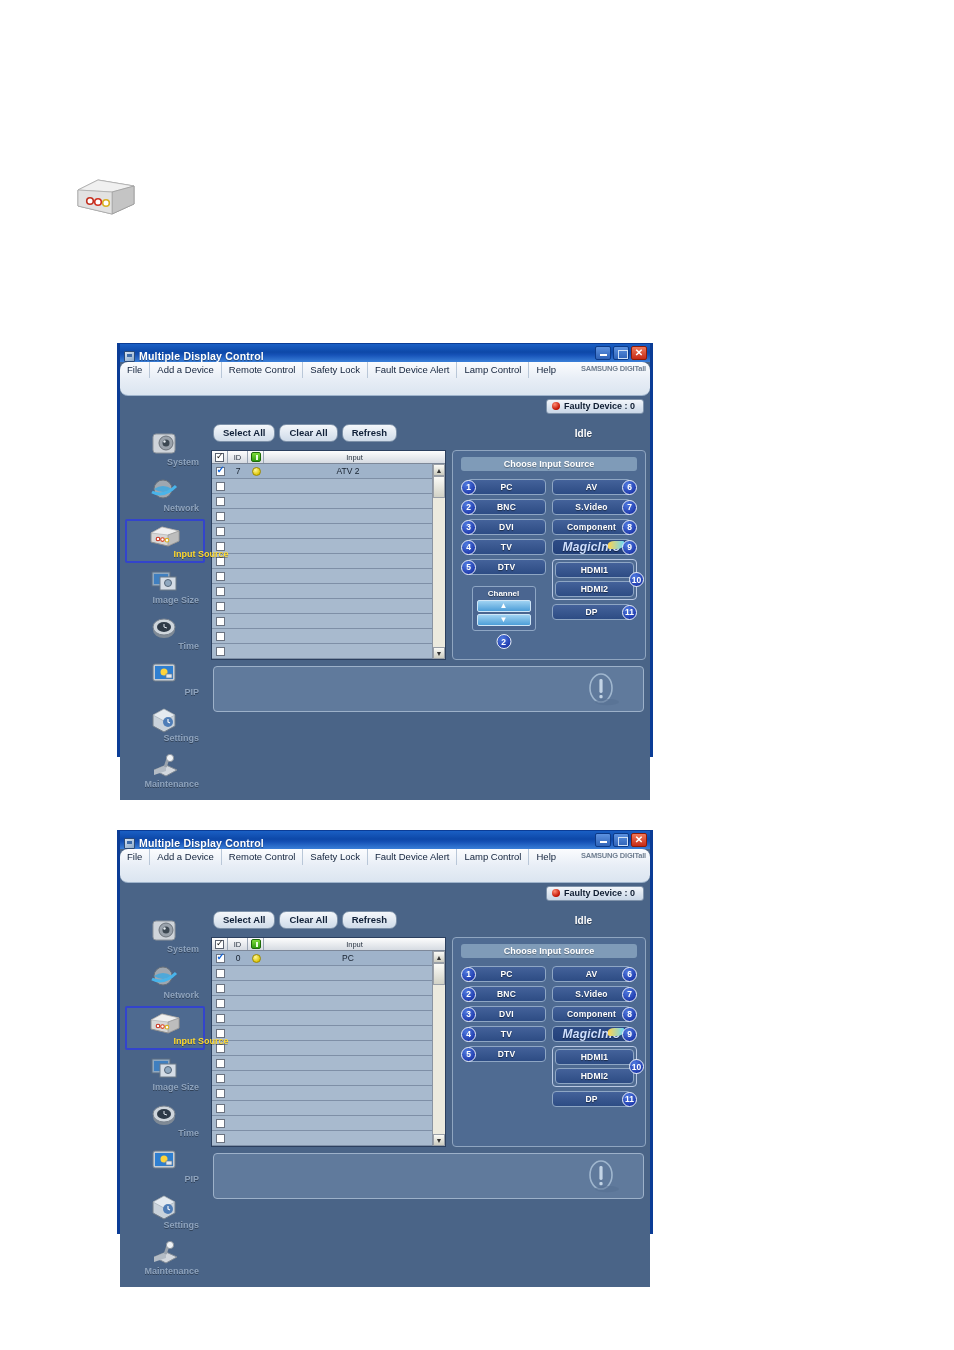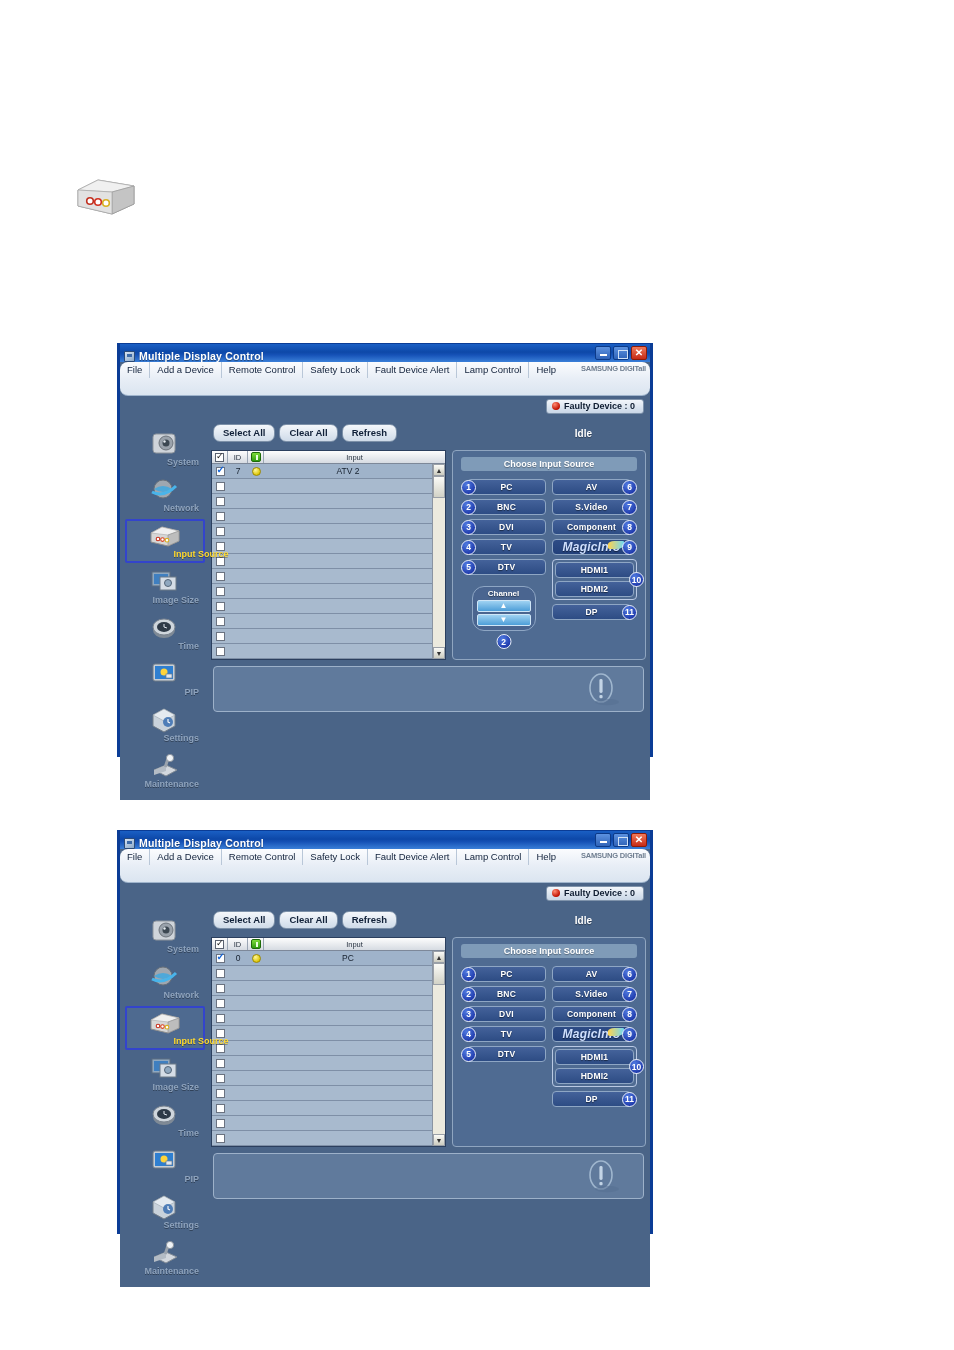--- a/index.html
+++ b/index.html
@@ -248,21 +248,21 @@
   .hdmi-group {
     border: 1px solid #b9c9e4; border-radius: 4px;
     padding: 2px; display: flex; flex-direction: column; gap: 3px;
     position: relative;
   }
   .hdmi-num { position: absolute; right: -8px; bottom: 12px; }
 
   
   .channel {
     width: 64px; margin: 7px auto 0 auto;
-    border: 1px solid #8ea6c4; border-radius: 12px;
+    border: 1px solid #8ea6c4; border-radius: 3px;
     background: #4a6590; padding: 2px; position: relative;
   }
   .ch-title { font-size: 8px; font-weight: bold; color: #ffffff;
     text-align: center; text-shadow: 0 1px 1px rgba(0,0,0,.45); margin-bottom: 2px; }
   .ch-btn {
     height: 12px; margin: 0 2px 2px 2px; border-radius: 2px;
     background: linear-gradient(180deg,#9fd2f2,#4d9ed8);
     border: 1px solid #cfe6f7;
     display: flex; align-items: center; justify-content: center;
     color: #ffffff; font-size: 8px; line-height: 8px;

